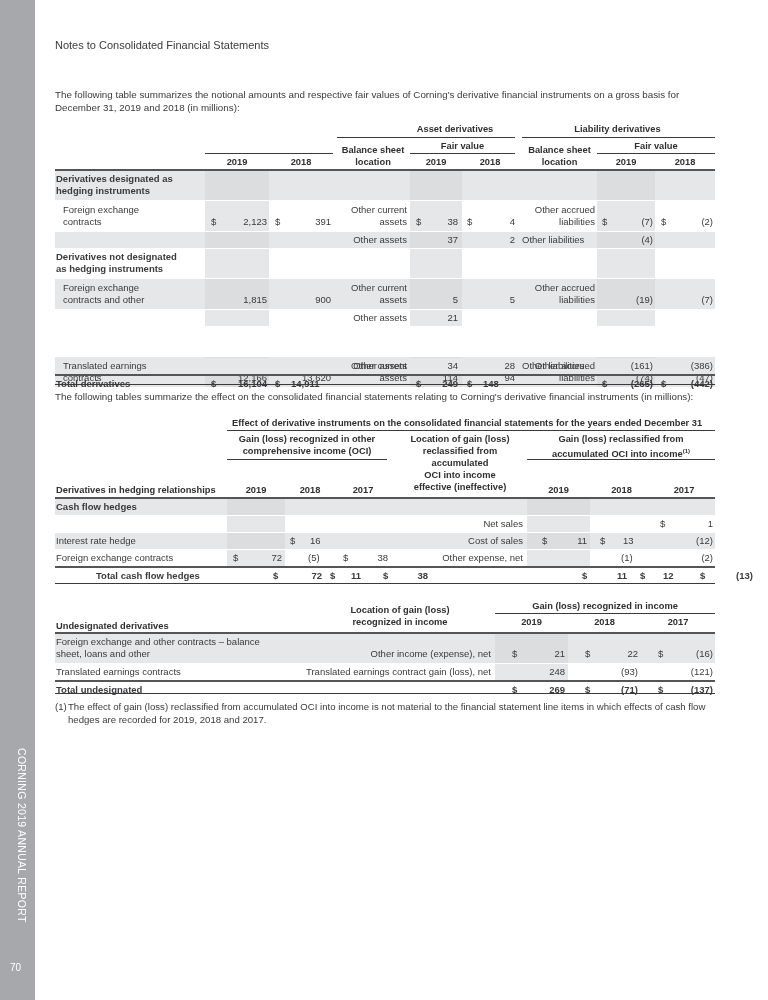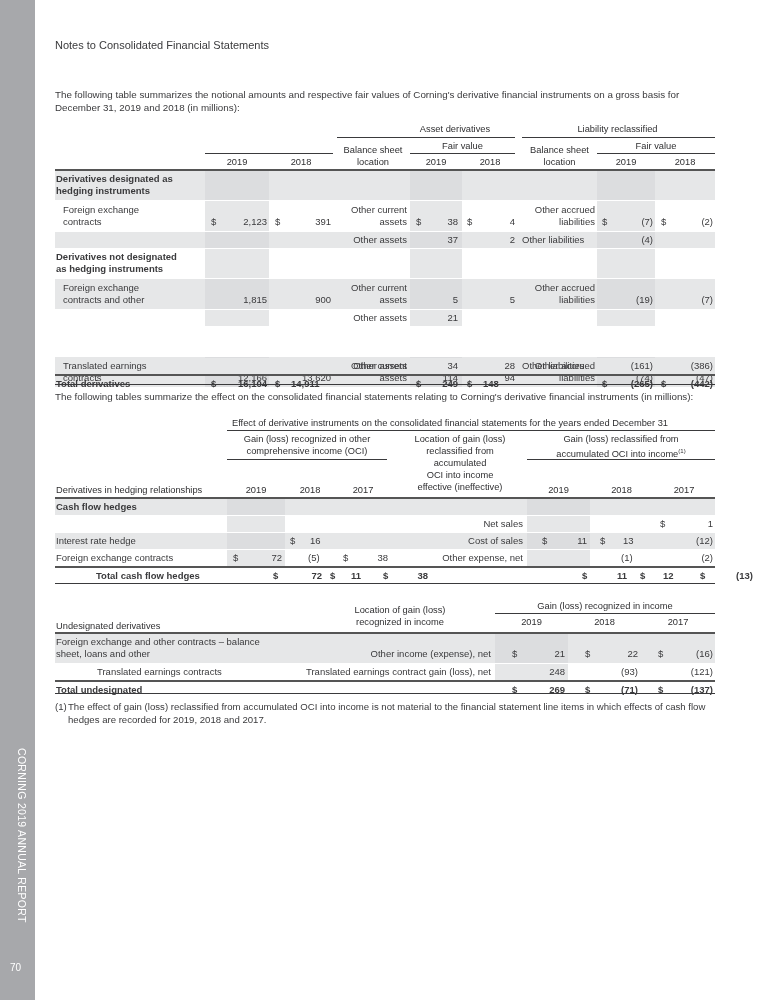--- a/index.html
+++ b/index.html
@@ -12,21 +12,21 @@
   .intro { position: absolute; left: 55px; width: 660px; font-size: 9.8px; line-height: 13px; color: #3a3a3c; }
   .t { position: absolute; left: 55px; width: 660px; }
   .row { position: absolute; left: 0; width: 660px; }
   .cell { position: absolute; top: 0; height: 100%; }
   .shade { background: #e6e7e8; }
   .rowshade { background: #e6e7e8; }
   .darkshade { background: #dcdddf; }
   .bold { font-weight: bold; }
   .r { text-align: right; }
   .c { text-align: center; }
-  .hd { font-weight: normal; font-size: 9.3px; color: #2f2f31; text-align: center; }
+  .hd { font-weight: bold; font-size: 9.3px; color: #2f2f31; text-align: center; }
   .line { position: absolute; height: 1px; background: #3a3a3c; }
   .thick { position: absolute; height: 2px; background: #555; }
   .txt { position: absolute; white-space: nowrap; line-height: 12px; }
   .footnote { position: absolute; left: 55px; top: 700px; width: 662px; font-size: 9.6px; line-height: 13px; }
   .footnote .fnum { position: absolute; left: 0; top: 0; }
   .footnote .fbody { margin-left: 13px; }
   sup { font-size: 6px; vertical-align: super; }
 </style>
 </head>
 <body>
@@ -37,21 +37,21 @@
 </div>
 
 <div class="header">Notes to Consolidated Financial Statements</div>
 
 <div class="intro" style="top:88px;">The following table summarizes the notional amounts and respective fair values of Corning's derivative financial instruments on a gross basis for December 31, 2019 and 2018 (in millions):</div>
 
 <div class="t" style="top:120px; height:265px;">
 
   <div class="txt hd c" style="left:280px; top:3px; width:240px;">Asset derivatives</div>
   <div class="line" style="left:282px; top:17px; width:178px;"></div>
-  <div class="txt hd c" style="left:465px; top:3px; width:195px;">Liability reclassified</div>
+  <div class="txt hd c" style="left:465px; top:3px; width:195px;">Liability derivatives</div>
   <div class="line" style="left:467px; top:17px; width:193px;"></div>
 
   <div class="txt hd c" style="left:150px; top:20px; width:128px;margin-top:48px;">Notional amount</div>
   <div class="line" style="left:150px; top:33px; width:128px;"></div>
   <div class="txt hd c" style="left:150px; top:36px; width:64px;">2019</div>
   <div class="txt hd c" style="left:214px; top:36px; width:64px;">2018</div>
 
   <div class="txt hd c" style="left:282px; top:24px; width:72px;">Balance sheet</div>
   <div class="txt hd c" style="left:282px; top:36px; width:72px;">location</div>
   <div class="txt hd c" style="left:355px; top:20px; width:105px;">Fair value</div>
@@ -305,21 +305,21 @@
     <div class="txt r" style="left:240px; top:14px; width:196px;">Other income (expense), net</div>
     <div class="txt" style="left:457px; top:14px;">$</div>
     <div class="txt r" style="left:470px; top:14px; width:40px;">21</div>
     <div class="txt" style="left:530px; top:14px;">$</div>
     <div class="txt r" style="left:543px; top:14px; width:40px;">22</div>
     <div class="txt" style="left:603px; top:14px;">$</div>
     <div class="txt r" style="left:616px; top:14px; width:42px;">(16)</div>
   </div>
   <div class="row" style="top:68px; height:16px;">
     <div class="cell shade" style="left:440px; width:73px;"></div>
-    <div class="txt" style="left:1px; top:2px;margin-left:41px;">Translated earnings contracts</div>
+    <div class="txt" style="left:1px; top:2px;">Translated earnings contracts</div>
     <div class="txt r" style="left:200px; top:2px; width:236px;">Translated earnings contract gain (loss), net</div>
     <div class="txt r" style="left:470px; top:2px; width:40px;">248</div>
     <div class="txt r" style="left:543px; top:2px; width:40px;">(93)</div>
     <div class="txt r" style="left:616px; top:2px; width:42px;">(121)</div>
   </div>
   <div class="thick" style="left:0; top:84px; width:660px;"></div>
   <div class="row" style="top:86px; height:16px;">
     <div class="txt bold" style="left:1px; top:2px;">Total undesignated</div>
     <div class="txt bold" style="left:457px; top:2px;">$</div>
     <div class="txt bold r" style="left:470px; top:2px; width:40px;">269</div>

